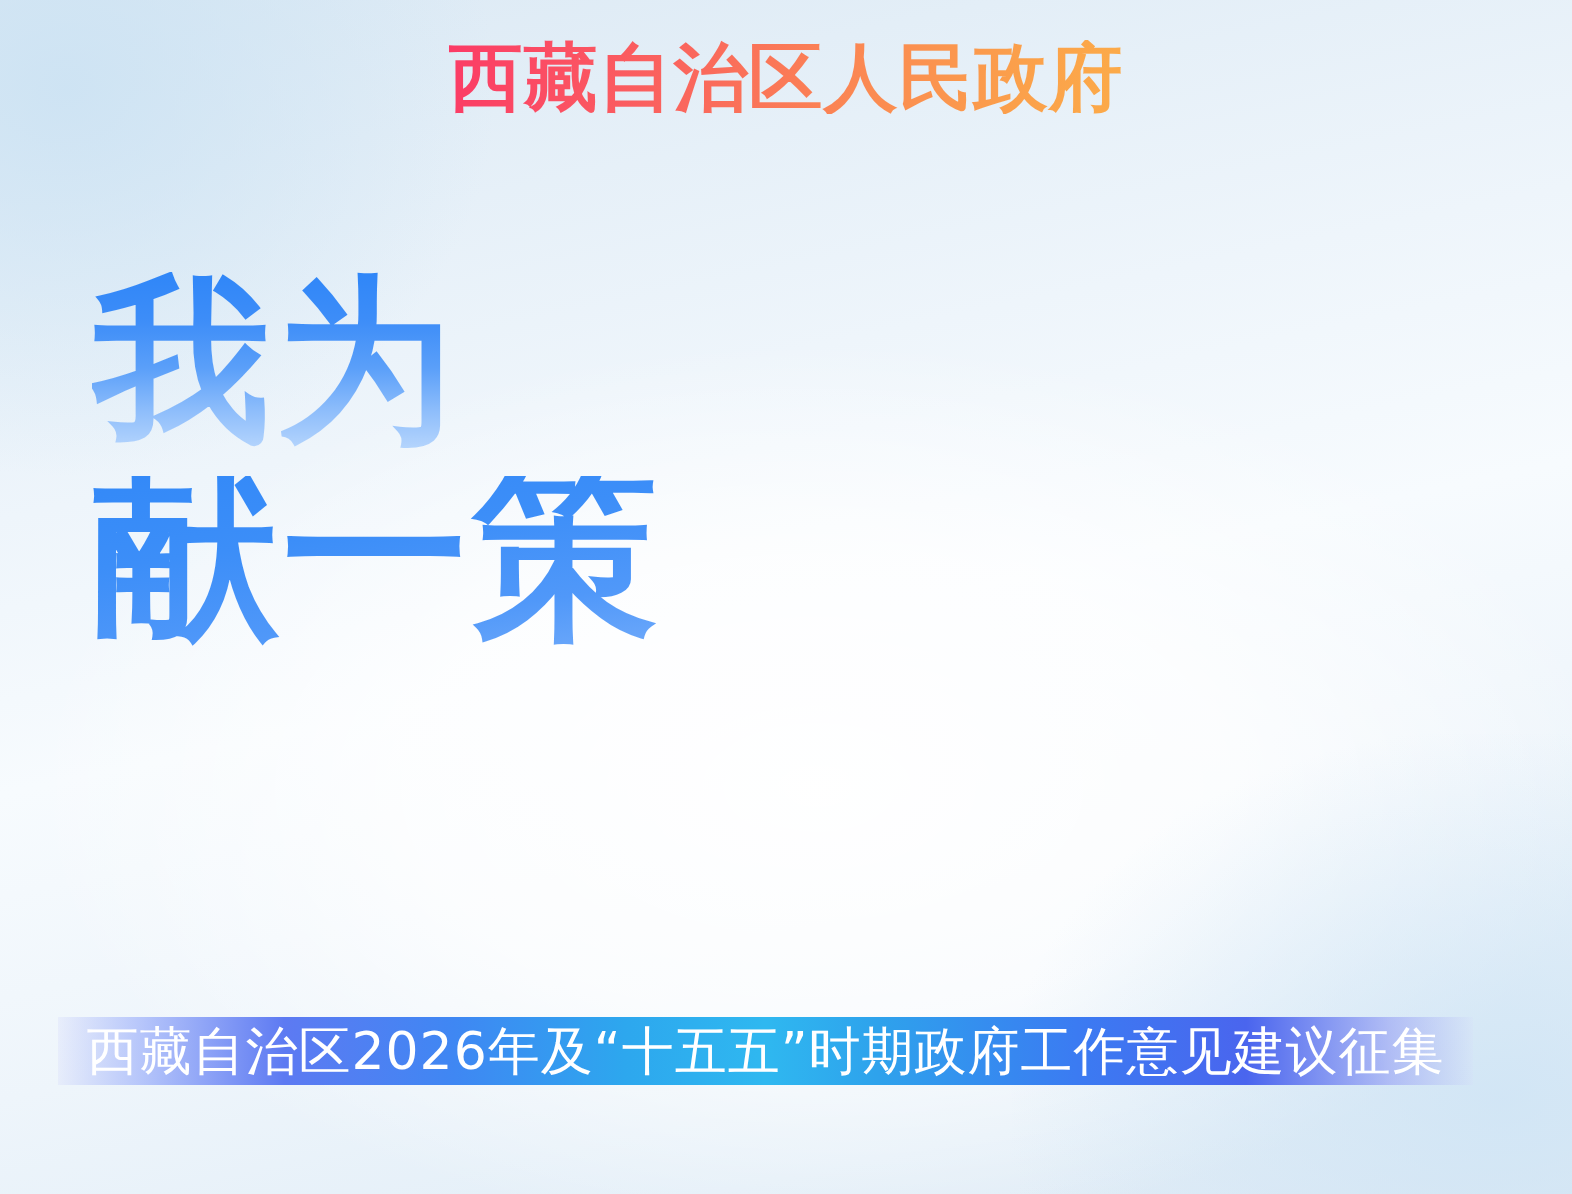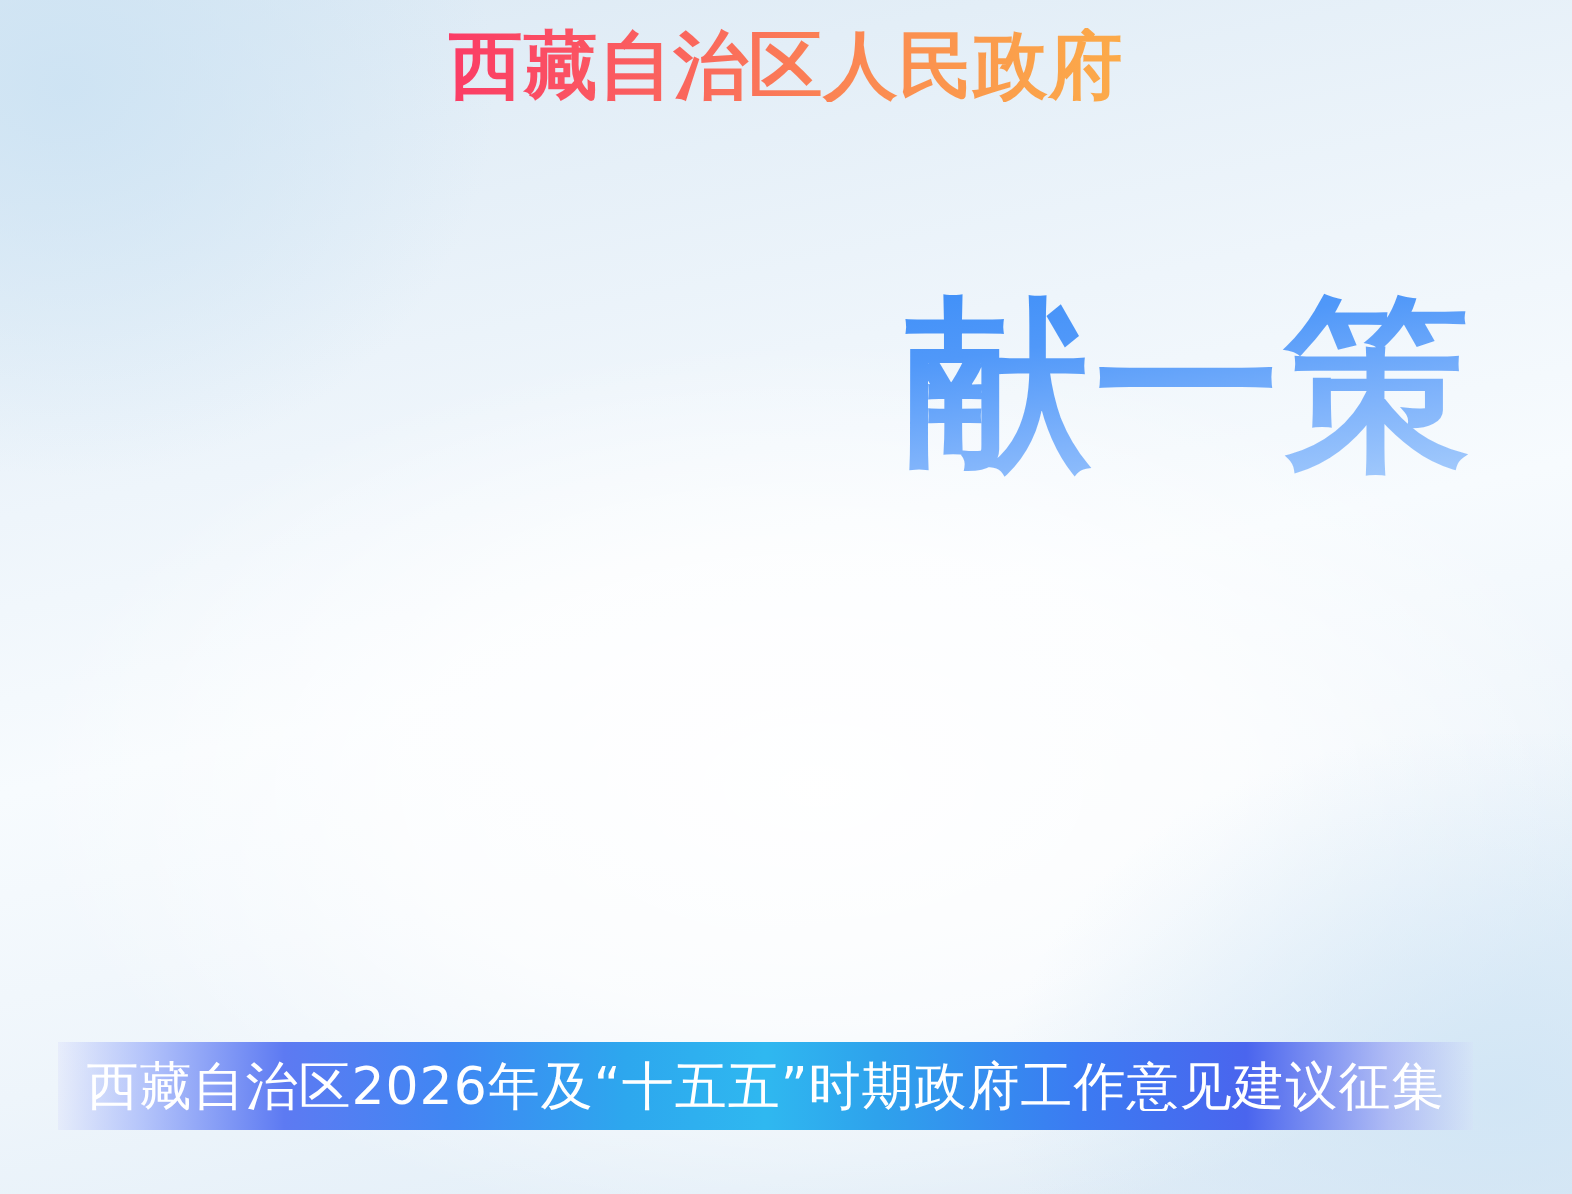--- a/index.html
+++ b/index.html
@@ -38,21 +38,21 @@
     right: -140px; bottom: -60px;
     width: 700px; height: 520px;
     background: radial-gradient(ellipse at 70% 70%, rgba(206,228,245,0.8) 0%, rgba(206,228,245,0.0) 72%);
     pointer-events: none;
   }
 
   
   .org-header {
     position: absolute;
     left: 0; right: 0;
-    top: 28px;
+    top: 40px;
     text-align: center;
     z-index: 5;
   }
   .org-header-text {
     display: inline-block;
     font-size: 74px;
     line-height: 1.0;
     font-weight: 700;
     letter-spacing: 1px;
     background-image: linear-gradient(95deg, #fb3b66 0%, #fb4f63 16%, #fa6a5c 38%, #fb8a52 62%, #fba04b 84%, #fcab49 100%);
@@ -94,33 +94,33 @@
     font-size: 196px;
     letter-spacing: -2px;
     text-align: left;
     margin-top: 24px;
     height: 200px;
     background-image: linear-gradient(100deg, #2a82f7 0%, #2f85f7 30%, #3d8df7 56%, #5b9ef9 80%, #6aa6fa 100%);
   }
   .hl-line-3 {
     font-size: 186px;
     letter-spacing: 4px;
-    text-align: right;
     margin-top: 20px;
     height: 196px;
     background-image: linear-gradient(172deg, #3389f8 0%, #3c8ef8 24%, #5098f9 48%, #7fb3fb 74%, #a9cefc 100%);
+    font-family: Liberation Mono, monospace;
   }
 
   
   .banner {
     position: absolute;
     left: 58px;
-    top: 1042px;
+    top: 1017px;
     width: 1415px;
-    height: 88px;
+    height: 68px;
     display: flex;
     align-items: center;
     justify-content: center;
     background-image: linear-gradient(90deg,
         rgba(208,212,250,0.25) 0%,
         rgba(159,178,250,0.72) 6%,
         #5d7af2 16%,
         #3f87f3 28%,
         #2da7ee 40%,
         #2fb8f0 50%,
@@ -144,20 +144,21 @@
 </head>
 <body>
 
 <div id="poster">
 
   <div class="org-header">
     <span class="org-header-text">西藏自治区人民政府</span>
   </div>
 
   <div class="headline">
+    <div class="hl-line hl-line-1">我为</div>
     <div class="hl-line hl-line-3">献一策</div>
   </div>
 
   <div class="banner">
     <span class="banner-text">西藏自治区2026年及“十五五”时期政府工作意见建议征集</span>
   </div>
 
 </div>
 
 </body></html>

